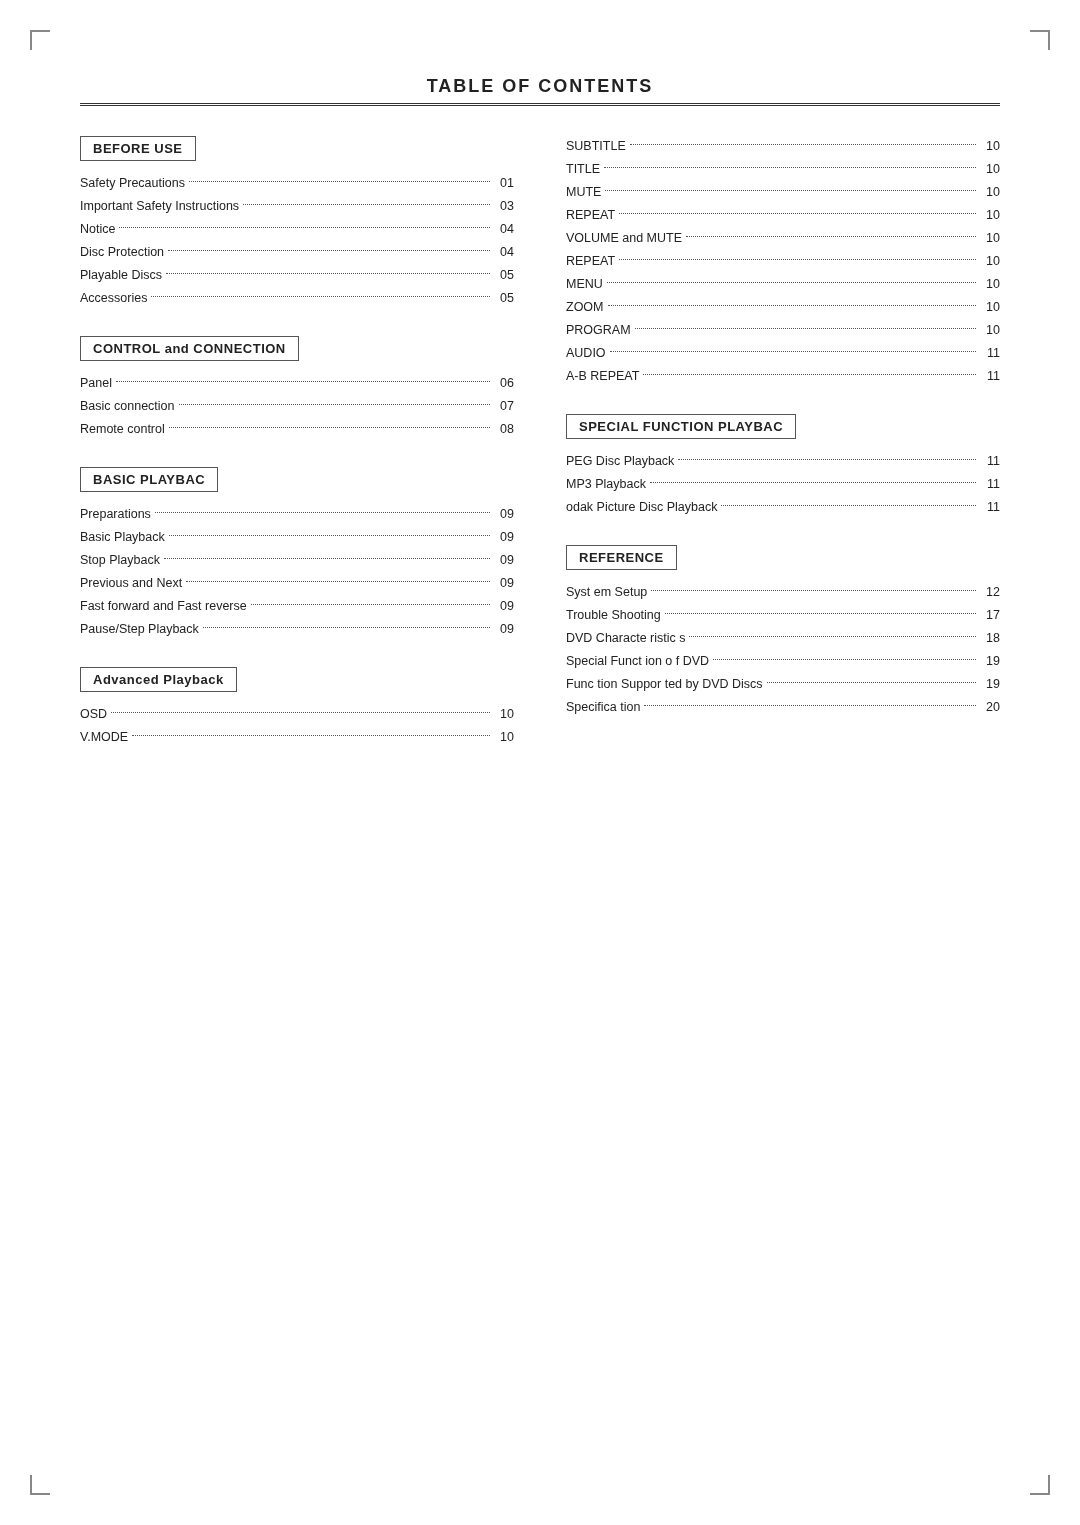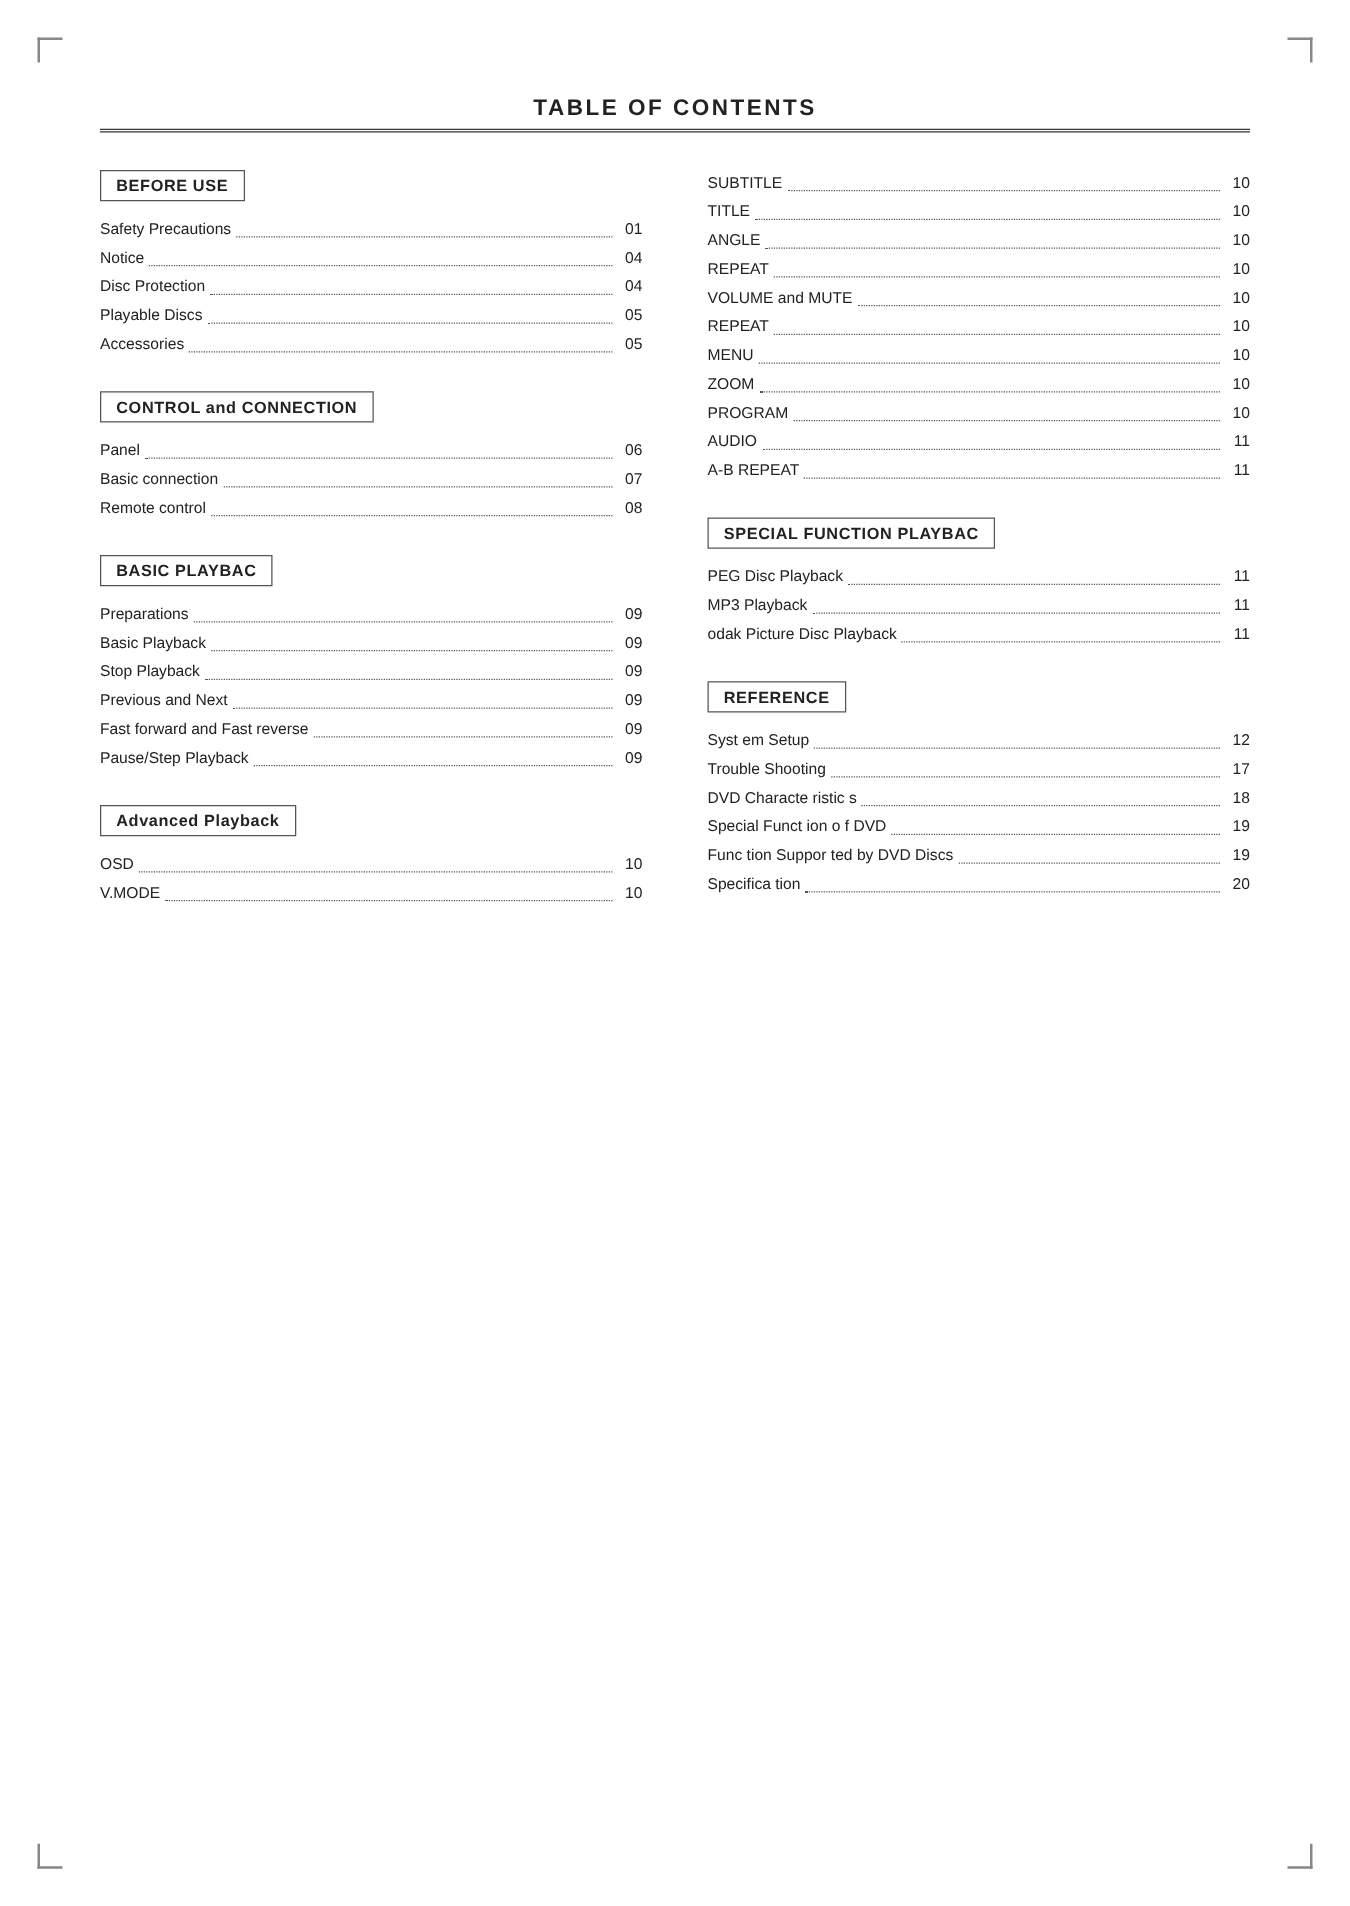--- a/index.html
+++ b/index.html
@@ -70,21 +70,21 @@
       padding: 4px 12px;
       display: inline-block;
       font-size: 13px;
       font-weight: bold;
       margin-bottom: 12px;
       letter-spacing: 0.5px;
     }
 
     .toc-entry {
       display: flex;
-      align-items: flex-end;
+      align-items: center;
       margin-bottom: 3px;
       font-size: 12.5px;
       line-height: 1.6;
     }
 
     .toc-label {
       white-space: nowrap;
       flex-shrink: 0;
       min-width: 0;
     }
@@ -128,20 +128,25 @@
 
       <div class="section">
         <div class="section-header">BEFORE USE</div>
         <div id="before-use-entries">
             <div class="toc-entry">
               <span class="toc-label">Safety Precautions</span>
               <span class="toc-dots"></span>
               <span class="toc-page">01</span>
             </div>
             <div class="toc-entry">
+              <span class="toc-label">Important Safety Instructions</span>
+              <span class="toc-dots"></span>
+              <span class="toc-page">03</span>
+            </div>
+            <div class="toc-entry">
               <span class="toc-label">Notice</span>
               <span class="toc-dots"></span>
               <span class="toc-page">04</span>
             </div>
             <div class="toc-entry">
               <span class="toc-label">Disc Protection</span>
               <span class="toc-dots"></span>
               <span class="toc-page">04</span>
             </div>
             <div class="toc-entry">
@@ -240,21 +245,21 @@
               <span class="toc-label">SUBTITLE</span>
               <span class="toc-dots"></span>
               <span class="toc-page">10</span>
             </div>
             <div class="toc-entry">
               <span class="toc-label">TITLE</span>
               <span class="toc-dots"></span>
               <span class="toc-page">10</span>
             </div>
             <div class="toc-entry">
-              <span class="toc-label">ANGLE</span>
+              <span class="toc-label">MUTE</span>
               <span class="toc-dots"></span>
               <span class="toc-page">10</span>
             </div>
             <div class="toc-entry">
               <span class="toc-label">REPEAT</span>
               <span class="toc-dots"></span>
               <span class="toc-page">10</span>
             </div>
             <div class="toc-entry">
               <span class="toc-label">VOLUME and MUTE</span>

